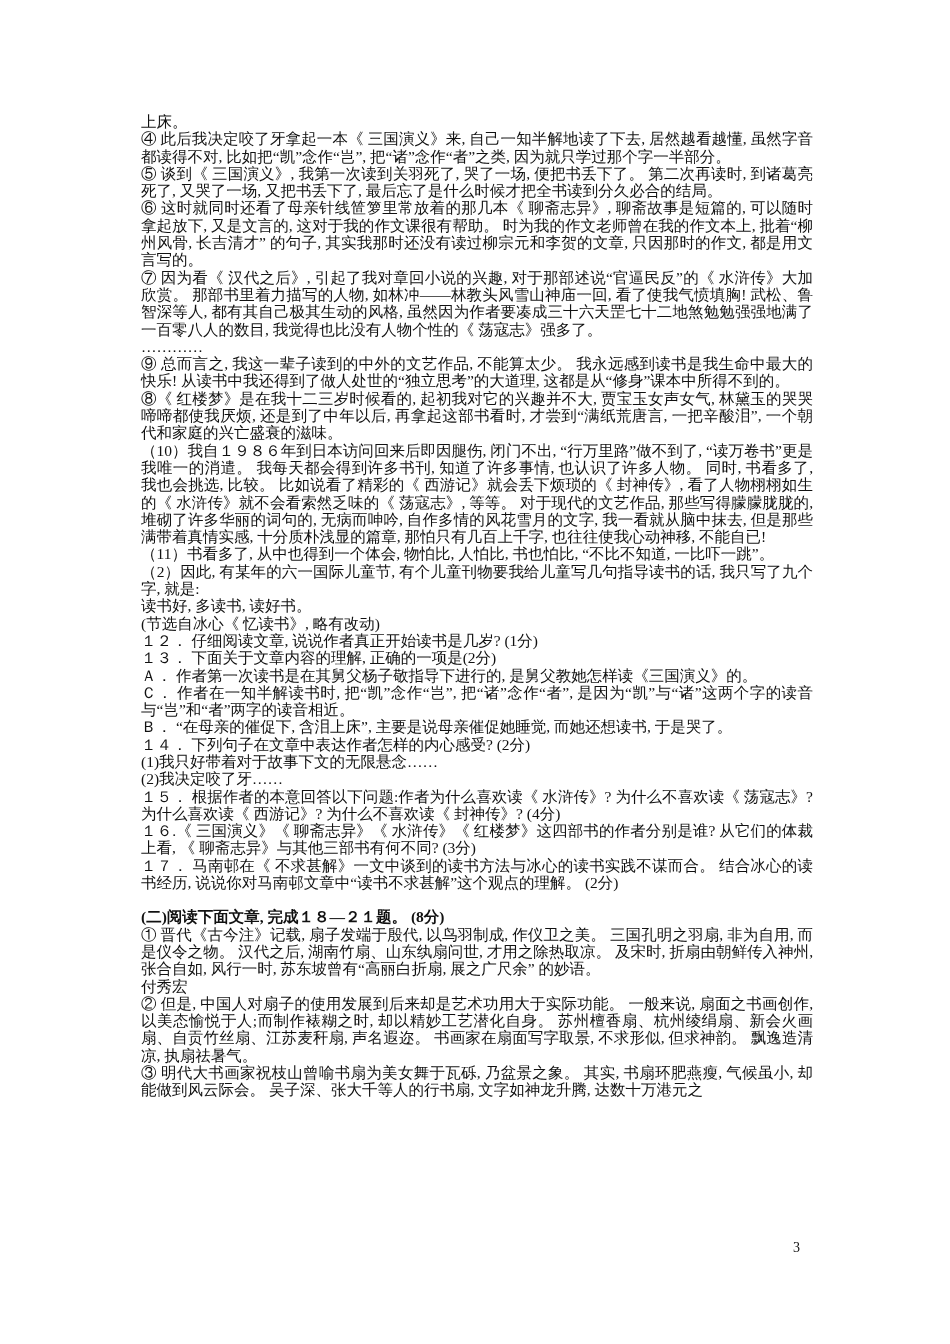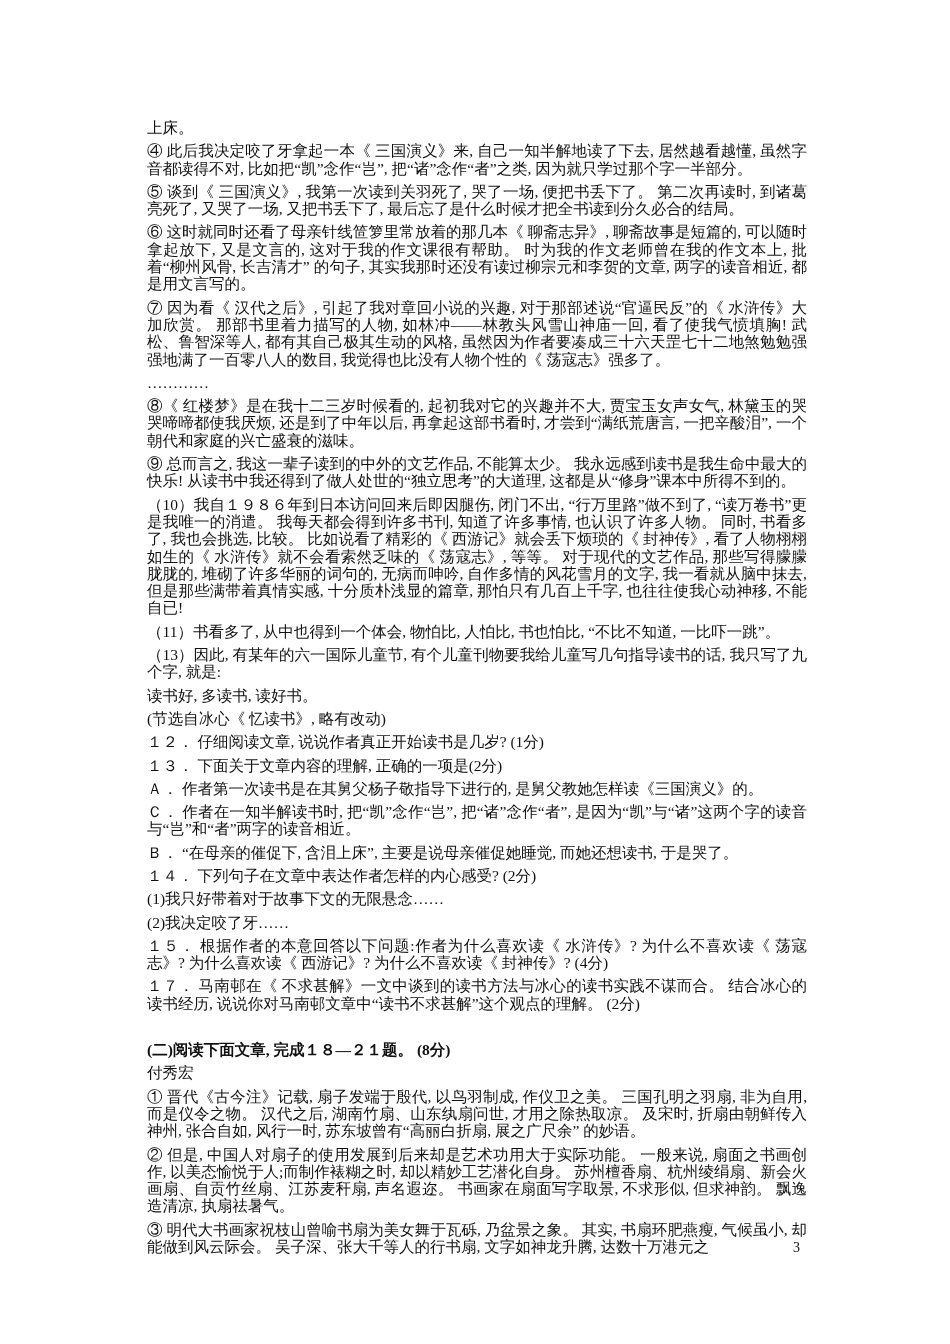--- a/index.html
+++ b/index.html
@@ -19,21 +19,21 @@
   .content {
     position: absolute;
     left: 141px;
     top: 113px;
     width: 672px;
     font-size: 15.5px;
     line-height: 17.3px;
     text-align: justify;
   }
   .content p {
-    margin: 6px;
+    margin: 0;
     padding: 0;
   }
   .b { font-weight: bold; }
   .u { text-underline-offset: 2px; }
   .indent { padding-left: 56px; }
   .indent-sm { padding-left: 9px; }
   .spacer { height: 17px; }
   .page-number {
     position: absolute;
     left: 793px;
@@ -44,41 +44,42 @@
   }
 </style>
 </head>
 <body>
 
 <div class="page">
   <div class="content">
       <p>上床。</p>
       <p>④ 此后我决定咬了牙拿起一本《 三国演义》来, 自己一知半解地读了下去, 居然越看越懂, 虽然字音都读得不对, 比如把“凯”念作“岂”, 把“诸”念作“者”之类, 因为就只学过那个字一半部分。</p>
       <p>⑤ 谈到《 三国演义》, 我第一次读到关羽死了, 哭了一场, 便把书丢下了。 第二次再读时, 到诸葛亮死了, 又哭了一场, 又把书丢下了, 最后忘了是什么时候才把全书读到分久必合的结局。</p>
-      <p>⑥ 这时就同时还看了母亲针线笸箩里常放着的那几本《 聊斋志异》, 聊斋故事是短篇的, 可以随时拿起放下, 又是文言的, 这对于我的作文课很有帮助。 时为我的作文老师曾在我的作文本上, 批着“柳州风骨, 长吉清才” 的句子, 其实我那时还没有读过柳宗元和李贺的文章, 两字的读音相近, 都是用文言写的。</p>
+      <p>⑥ 这时就同时还看了母亲针线笸箩里常放着的那几本《 聊斋志异》, 聊斋故事是短篇的, 可以随时拿起放下, 又是文言的, 这对于我的作文课很有帮助。 时为我的作文老师曾在我的作文本上, 批着“柳州风骨, 长吉清才” 的句子, 其实我那时还没有读过柳宗元和李贺的文章, 只因那时的作文, 都是用文言写的。</p>
       <p>⑦ 因为看《 汉代之后》, 引起了我对章回小说的兴趣, 对于那部述说“官逼民反”的《 水浒传》大加欣赏。 那部书里着力描写的人物, 如林冲——林教头风雪山神庙一回, 看了使我气愤填胸! 武松、鲁智深等人, 都有其自己极其生动的风格, 虽然因为作者要凑成三十六天罡七十二地煞勉勉强强地满了一百零八人的数目, 我觉得也比没有人物个性的《 荡寇志》强多了。</p>
       <p>…………</p>
+      <p>⑨ 总而言之, 我这一辈子读到的中外的文艺作品, 不能算太少。 我永远感到读书是我生命中最大的快乐! 从读书中我还得到了做人处世的“独立思考”的大道理, 这都是从“修身”课本中所得不到的。</p>
       <p>⑧《 红楼梦》是在我十二三岁时候看的, 起初我对它的兴趣并不大, 贾宝玉女声女气, 林黛玉的哭哭啼啼都使我厌烦, 还是到了中年以后, 再拿起这部书看时, 才尝到“满纸荒唐言, 一把辛酸泪”, 一个朝代和家庭的兴亡盛衰的滋味。</p>
-      <p>⑨ 总而言之, 我这一辈子读到的中外的文艺作品, 不能算太少。 我永远感到读书是我生命中最大的快乐! 从读书中我还得到了做人处世的“独立思考”的大道理, 这都是从“修身”课本中所得不到的。</p>
       <p>（10）我自１９８６年到日本访问回来后即因腿伤, 闭门不出, “行万里路”做不到了, “读万卷书”更是我唯一的消遣。 我每天都会得到许多书刊, 知道了许多事情, 也认识了许多人物。 同时, 书看多了, 我也会挑选, 比较。 比如说看了精彩的《 西游记》就会丢下烦琐的《 封神传》, 看了人物栩栩如生的《 水浒传》就不会看索然乏味的《 荡寇志》, 等等。 对于现代的文艺作品, 那些写得朦朦胧胧的, 堆砌了许多华丽的词句的, 无病而呻吟, 自作多情的风花雪月的文字, 我一看就从脑中抹去, 但是那些满带着真情实感, 十分质朴浅显的篇章, 那怕只有几百上千字, 也往往使我心动神移, 不能自已!</p>
       <p>（11）书看多了, 从中也得到一个体会, 物怕比, 人怕比, 书也怕比, “不比不知道, 一比吓一跳”。</p>
-      <p>（13）因此, 有某年的六一国际儿童节, 有个儿童刊物要我给儿童写几句指导读书的话, 我只写了九个字, 就是:</p>
+      <p>（2）因此, 有某年的六一国际儿童节, 有个儿童刊物要我给儿童写几句指导读书的话, 我只写了九个字, 就是:</p>
       <p class="indent">读书好, 多读书, 读好书。</p>
       <p>(节选自冰心《 忆读书》, 略有改动)</p>
       <p>１２． 仔细阅读文章, 说说作者真正开始读书是几岁? (1分)</p>
       <p>１３． 下面关于文章内容的理解, 正确的一项是(2分)</p>
       <p>Ａ． 作者第一次读书是在其舅父杨子敬指导下进行的, 是舅父教她怎样读《三国演义》的。</p>
       <p>Ｃ． 作者在一知半解读书时, 把“凯”念作“岂”, 把“诸”念作“者”, 是因为“凯”与“诸”这两个字的读音与“岂”和“者”两字的读音相近。</p>
       <p>Ｂ． “在母亲的催促下, 含泪上床”, 主要是说母亲催促她睡觉, 而她还想读书, 于是哭了。</p>
       <p>１４． 下列句子在文章中表达作者怎样的内心感受? (2分)</p>
       <p>(1)我只好带着对于故事下文的无限悬念……</p>
       <p>(2)我决定咬了牙……</p>
       <p>１５． 根据作者的本意回答以下问题:作者为什么喜欢读《 水浒传》? 为什么不喜欢读《 荡寇志》? 为什么喜欢读《 西游记》? 为什么不喜欢读《 封神传》? (4分)</p>
+      <p>１６.《 三国演义》《 聊斋志异》《 水浒传》《 红楼梦》这四部书的作者分别是谁? 从它们的体裁上看, 《 聊斋志异》与其他三部书有何不同? (3分)</p>
       <p>１７． 马南邨在《 不求甚解》一文中谈到的读书方法与冰心的读书实践不谋而合。 结合冰心的读书经历, 说说你对马南邨文章中“读书不求甚解”这个观点的理解。 (2分)</p>
       <p class="spacer">&nbsp;</p>
       <p class="b indent-sm">(二)阅读下面文章, 完成１８—２１题。 (8分)</p>
+      <p>① 晋代《古今注》记载, 扇子发端于殷代, 以鸟羽制成, 作仪卫之美。 三国孔明之羽扇, 非为自用, 而是仪令之物。 汉代之后, 湖南竹扇、山东纨扇问世, 才用之除热取凉。 及宋时, 折扇由朝鲜传入神州, 张合自如, 风行一时, 苏东坡曾有“高丽白折扇, 展之广尺余” 的妙语。</p>
       <p>付秀宏</p>
-      <p>① 晋代《古今注》记载, 扇子发端于殷代, 以鸟羽制成, 作仪卫之美。 三国孔明之羽扇, 非为自用, 而是仪令之物。 汉代之后, 湖南竹扇、山东纨扇问世, 才用之除热取凉。 及宋时, 折扇由朝鲜传入神州, 张合自如, 风行一时, 苏东坡曾有“高丽白折扇, 展之广尺余” 的妙语。</p>
       <p><span>② </span><span class="u">但是, 中国人对扇子的使用发展到后来却是艺术功用大于实际功能。</span><span> 一般来说, 扇面之书画创作, 以美态愉悦于人;而制作裱糊之时, 却以精妙工艺潜化自身。 苏州檀香扇、杭州绫绢扇、新会火画扇、自贡竹丝扇、江苏麦秆扇, 声名遐迩。 书画家在扇面写字取景, 不求形似, 但求神韵。 飘逸造清凉, 执扇祛暑气。</span></p>
       <p>③ 明代大书画家祝枝山曾喻书扇为美女舞于瓦砾, 乃盆景之象。 其实, 书扇环肥燕瘦, 气候虽小, 却能做到风云际会。 吴子深、张大千等人的行书扇, 文字如神龙升腾, 达数十万港元之</p>
     </div>
   <div class="page-number">3</div>
 </div>
 
 </body></html>

